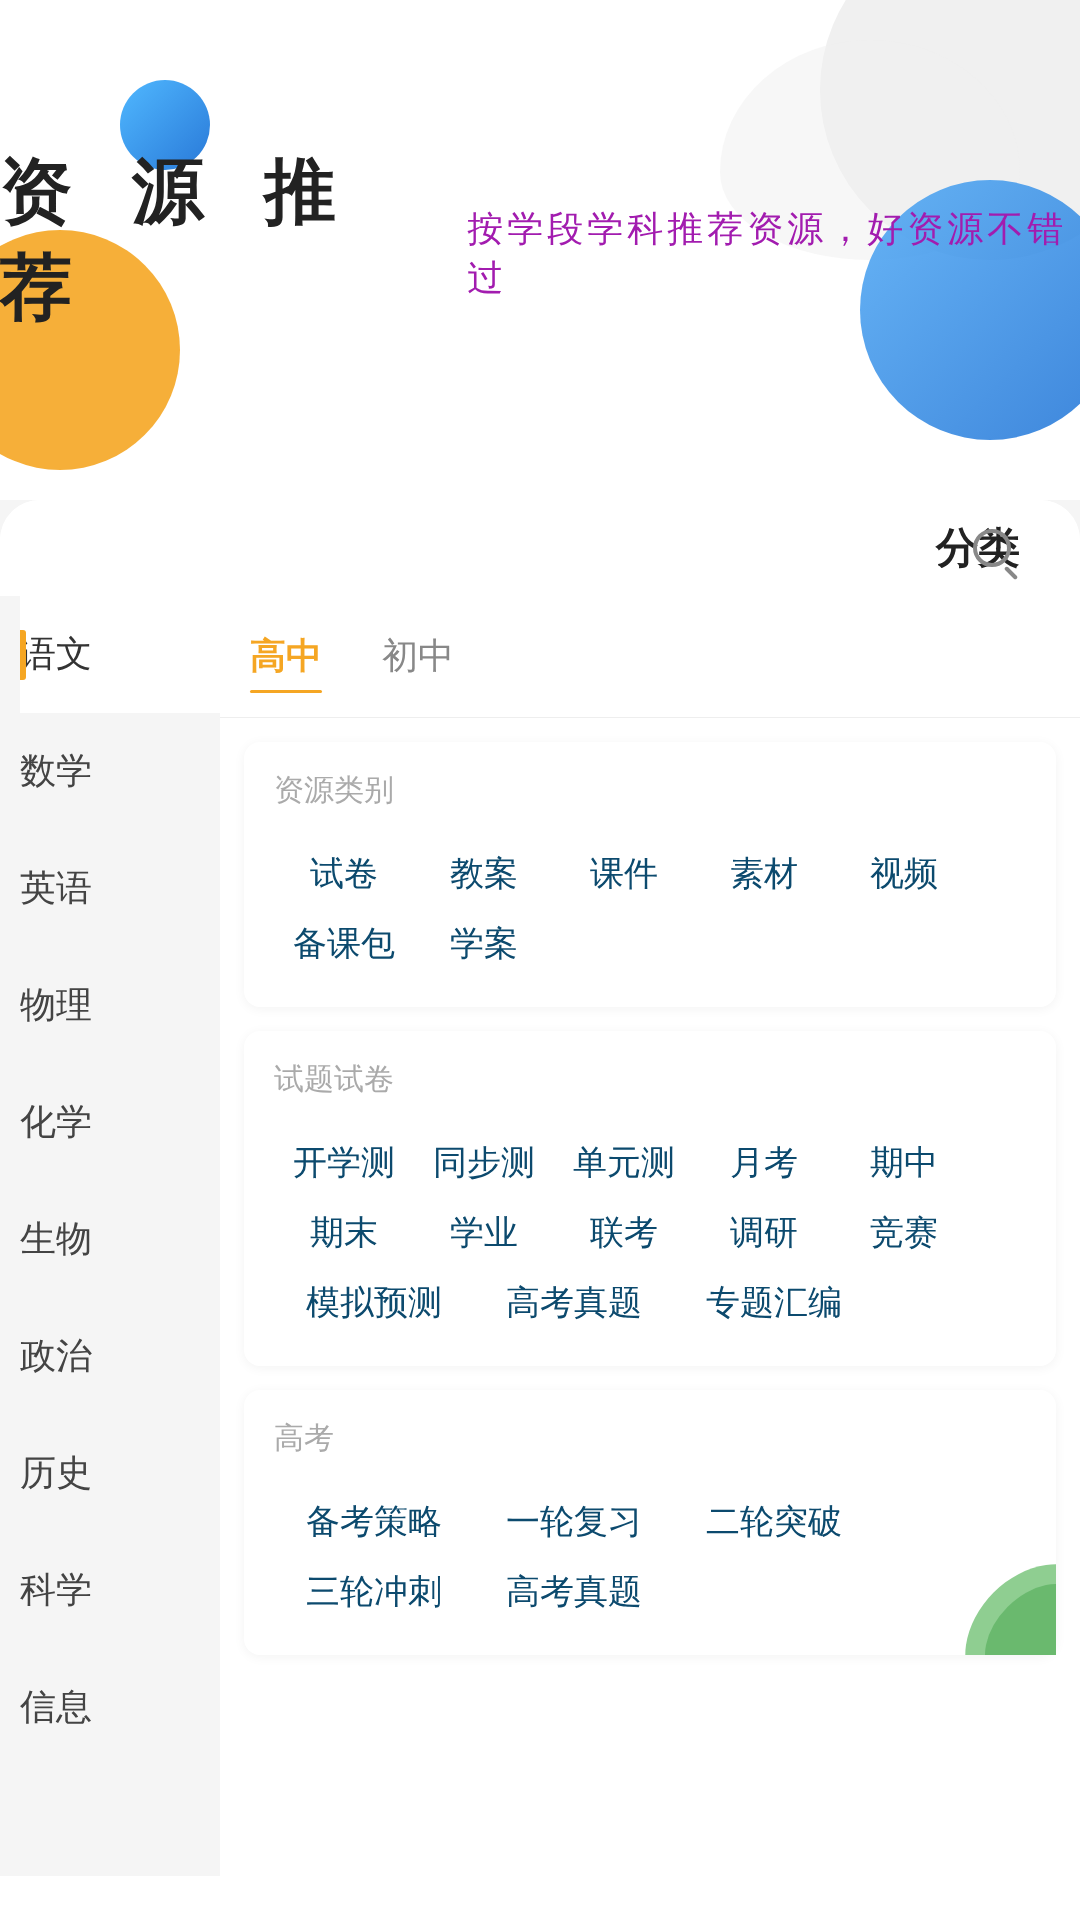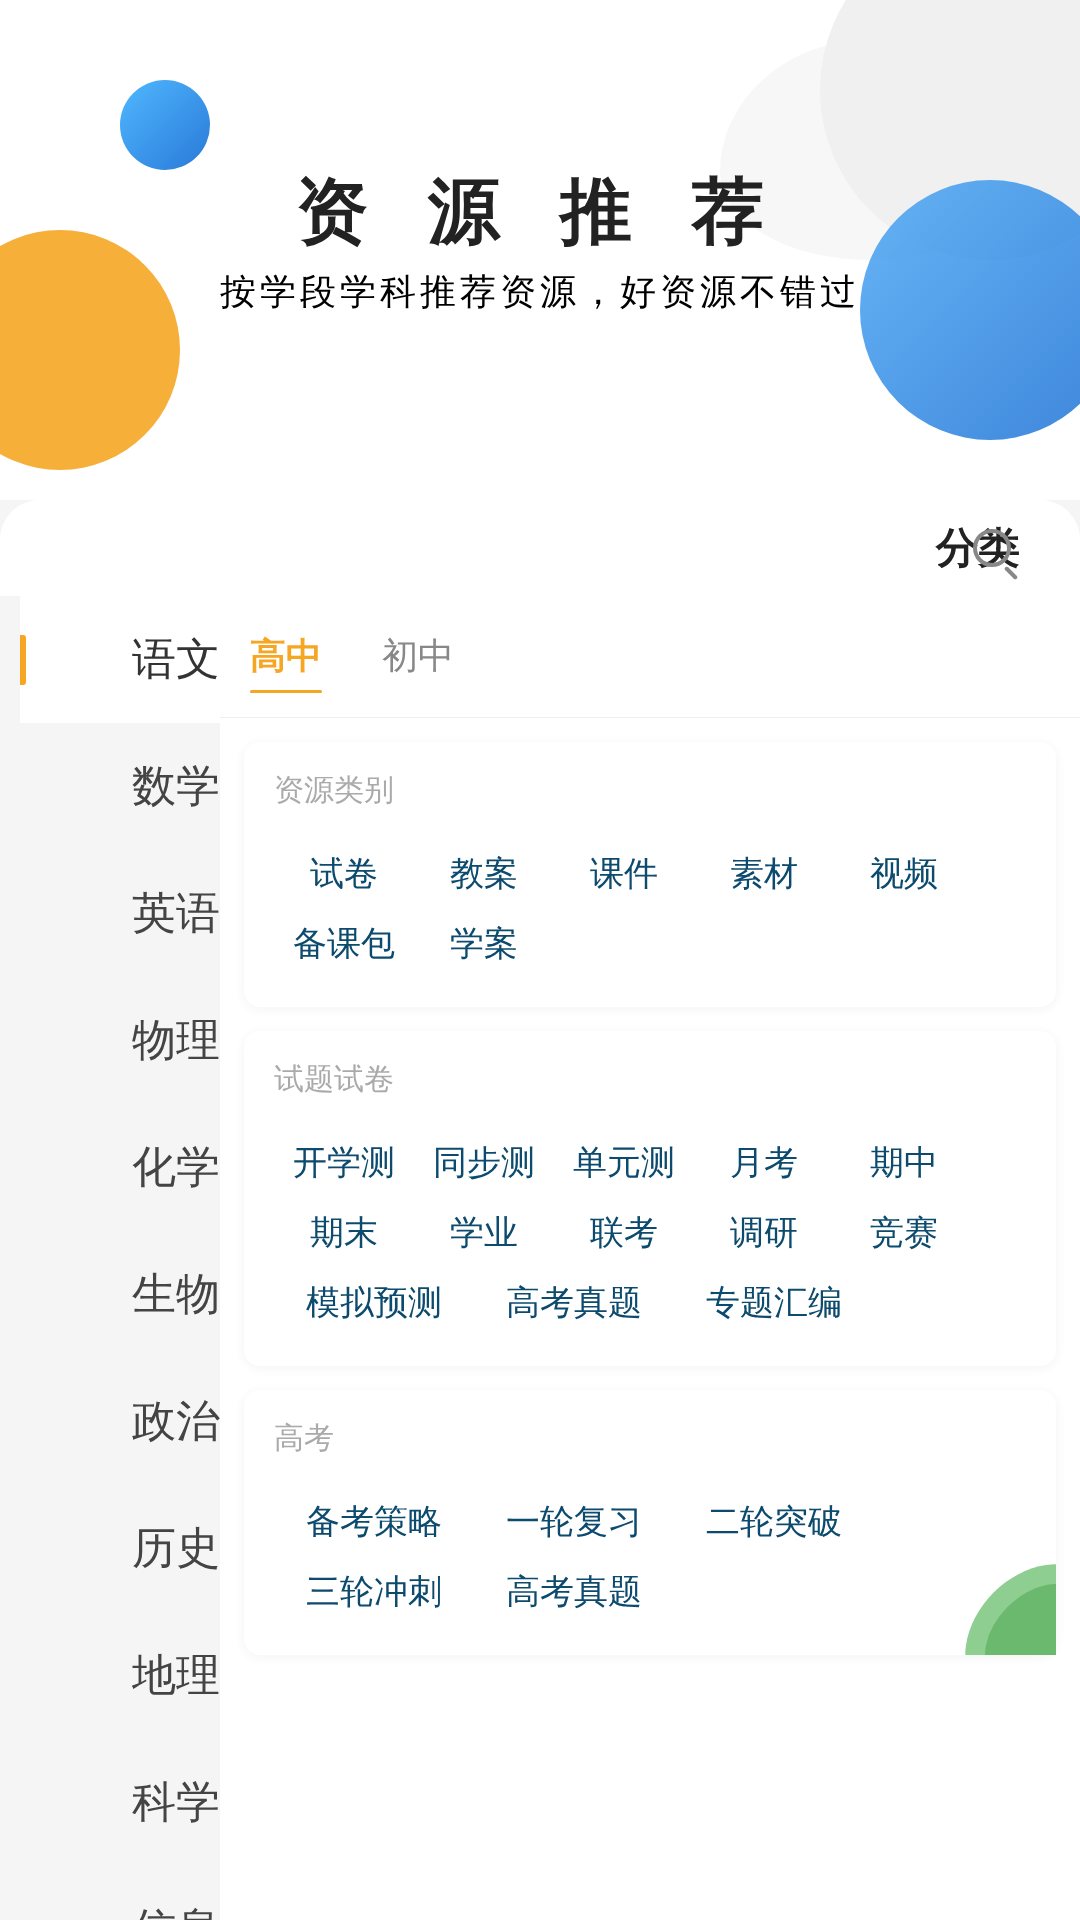--- a/index.html
+++ b/index.html
@@ -14,21 +14,21 @@
     }
 
     
     .hero {
       width: 100%;
       height: 500px;
       background: #fff;
       position: relative;
       overflow: hidden;
       display: flex;
-      flex-direction: column;
+      flex-direction: row;
       align-items: center;
       justify-content: center;
     }
 
     .hero-bg-circle-top-right {
       position: absolute;
       top: -80px;
       right: -80px;
       width: 340px;
       height: 340px;
@@ -84,21 +84,21 @@
       font-weight: 700;
       color: #222;
       letter-spacing: 20px;
       position: relative;
       z-index: 2;
       margin-top: -20px;
     }
 
     .hero-subtitle {
       font-size: 36px;
-      color: #000000;
+      color: #a21caf;
       margin-top: 8px;
       position: relative;
       z-index: 2;
       letter-spacing: 4px;
     }
 
     
     .phone-frame {
       width: 100%;
       background: #fff;
@@ -232,22 +232,22 @@
 
     
     .sidebar {
       width: 220px;
       background: #f5f5f5;
       flex-shrink: 0;
     }
 
     .sidebar-item {
       padding: 34px 0;
-      text-align: right;
-      font-size: 44px;
+      text-align: left;
+      font-size: 36px;
       color: #444;
       position: relative;
       cursor: pointer;
       margin-left: 20px;
     }
 
     .sidebar-item.active {
       background: #fff;
       color: #333;
     }
@@ -379,23 +379,20 @@
         <span>化学</span>
       </div>
       <div class="sidebar-item">
         <span>生物</span>
       </div>
       <div class="sidebar-item">
         <span>政治</span>
       </div>
       <div class="sidebar-item">
         <span>历史</span>
-      </div>
-      <div class="sidebar-item">
-        <span>地理</span>
       </div>
       <div class="sidebar-item">
         <span>科学</span>
       </div>
       <div class="sidebar-item">
         <span>信息</span>
       </div>
 
     </div>
 

